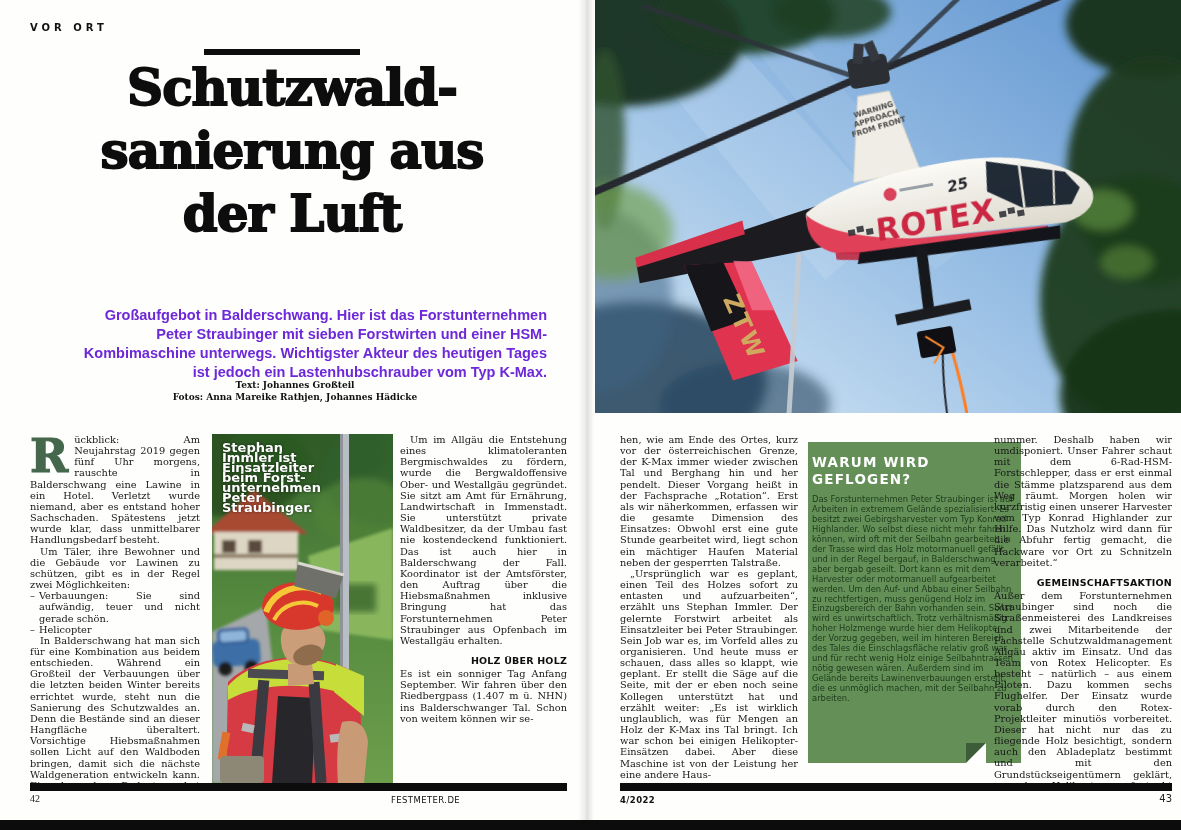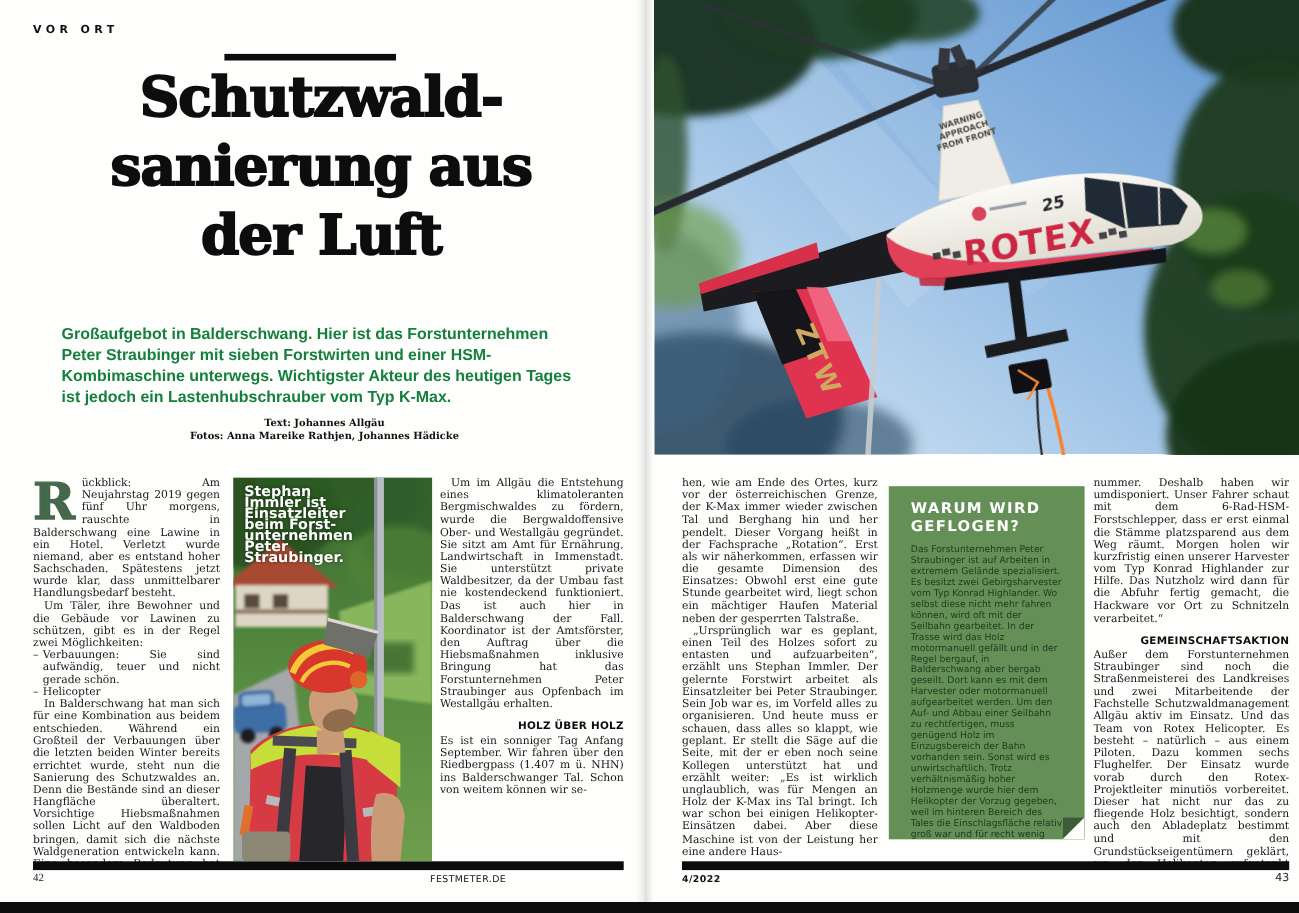--- a/index.html
+++ b/index.html
@@ -8,22 +8,22 @@
   .gutter{position:absolute;left:578px;top:0;width:16px;height:830px;
     background:linear-gradient(90deg,rgba(0,0,0,0),rgba(0,0,0,.07) 45%,rgba(0,0,0,.12) 55%,rgba(0,0,0,0));}
   
   .kicker{position:absolute;left:30px;top:22px;font-family:"DejaVu Sans",sans-serif;font-weight:bold;
     font-size:10px;letter-spacing:4px;color:#111;}
   .headline-bar{position:absolute;left:204px;top:49px;width:156px;height:6px;background:#0d0d0d;}
   .headline{position:absolute;left:8px;top:56px;width:568px;margin:0;text-align:center;
     font-family:"DejaVu Serif",serif;font-weight:bold;font-size:50px;line-height:63px;color:#0d0d0d;
     letter-spacing:-1px;-webkit-text-stroke:1.8px #0d0d0d;}
   .headline span{display:block;}
-  .standfirst{position:absolute;left:55px;top:294px;width:480px;margin:1px;text-align:left;
-    font-family:"Liberation Sans","DejaVu Sans",sans-serif;font-weight:bold;font-size:14.5px;line-height:19px;color:#15803d;}
+  .standfirst{position:absolute;left:55px;top:294px;width:480px;margin:12px;text-align:right;
+    font-family:"Liberation Sans","DejaVu Sans",sans-serif;font-weight:bold;font-size:14.5px;line-height:19px;color:#6d28d9;}
   .byline{position:absolute;left:55px;top:379px;width:480px;text-align:center;
     font-family:"DejaVu Serif",serif;font-weight:bold;font-size:9px;line-height:12px;color:#111;}
   
   .col{position:absolute;top:434px;height:351px;overflow:hidden;text-align:justify;
     font-size:9.8px;line-height:11.15px;color:#161616;-webkit-hyphens:auto;hyphens:auto;}
   .col-l1{left:30px;width:170px;}
   .col-l3{left:400px;width:167px;}
   .col-r1{left:620px;width:178px;}
   .col-r3{left:994px;width:178px;}
   .para{margin:0;}
@@ -36,22 +36,22 @@
   .subhead{font-family:"DejaVu Sans",sans-serif;font-weight:bold;font-size:9.5px;letter-spacing:.2px;
     margin:9px 0 2px;text-align:right;color:#0e0e0e;}
   
   .photo-left{position:absolute;left:212px;top:434px;width:181px;height:349px;overflow:hidden;}
   .photo-left svg{display:block;}
   .caption{position:absolute;left:10px;top:9px;width:88px;font-family:"DejaVu Sans",sans-serif;font-weight:bold;
     font-size:13px;line-height:10px;color:#fff;text-shadow:0 0 3px rgba(0,0,0,.55);}
   .photo-right{position:absolute;left:595px;top:0;width:586px;height:413px;overflow:hidden;}
   .photo-right svg{display:block;}
   
-  .infobox{position:absolute;left:808px;top:442px;width:178px;height:321px;background:#649058;
-    padding:12px 20px 0;box-sizing:border-box;overflow:hidden;}
+  .infobox{position:absolute;left:808px;top:442px;width:213px;height:321px;background:#649058;
+    padding:12px 4px 0;box-sizing:border-box;overflow:hidden;}
   .infobox-title{margin:0 0 7px;font-family:"DejaVu Sans",sans-serif;font-weight:bold;font-size:13.5px;
     line-height:17px;letter-spacing:1.2px;color:#ffffff;}
   .infobox-body{margin:0;font-family:"DejaVu Sans",sans-serif;font-size:8.4px;line-height:9.95px;
     color:#1d3a1a;text-align:left;-webkit-hyphens:auto;hyphens:auto;}
   .fold-shadow{position:absolute;left:966px;top:743px;width:20px;height:20px;background:#3d5c38;
     clip-path:polygon(0 0,100% 0,0 100%);}
   .fold-white{position:absolute;left:966px;top:743px;width:20px;height:20px;background:#ffffff;
     clip-path:polygon(100% 0,100% 100%,0 100%);}
   
   .rule-left{position:absolute;left:30px;top:783px;width:537px;height:8px;background:#0c0c0c;}
@@ -72,21 +72,21 @@
 
   <div class="kicker">VOR ORT</div>
   <div class="headline-bar"></div>
   <h1 class="headline">
     <span>Schutzwald-</span>
     <span>sanierung aus</span>
     <span>der Luft</span>
   </h1>
   <p class="standfirst">Großaufgebot in Balderschwang. Hier ist das Forstunternehmen Peter Straubinger mit sieben Forstwirten und einer HSM-Kombimaschine unterwegs. Wichtigster Akteur des heutigen Tages ist jedoch ein Lastenhubschrauber vom Typ K-Max.</p>
   <div class="byline">
-    <div>Text: Johannes Allgäu</div>
+    <div>Text: Johannes Großteil</div>
     <div>Fotos: Anna Mareike Rathjen, Johannes Hädicke</div>
   </div>
 
   <div class="col col-l1">
     <p class="para">
       <span class="dropcap">R</span><span>ückblick: Am Neujahrstag 2019 gegen fünf Uhr morgens, rauschte in Balderschwang eine Lawine in ein Hotel. Verletzt wurde niemand, aber es entstand hoher Sachschaden. Spätestens jetzt wurde klar, dass unmittelbarer Handlungsbedarf besteht.</span>
     </p>
     <p class="para indent">Um Täler, ihre Bewohner und die Gebäude vor Lawinen zu schützen, gibt es in der Regel zwei Möglichkeiten:</p>
     <div class="bullet">
       <span class="dash">–</span>

